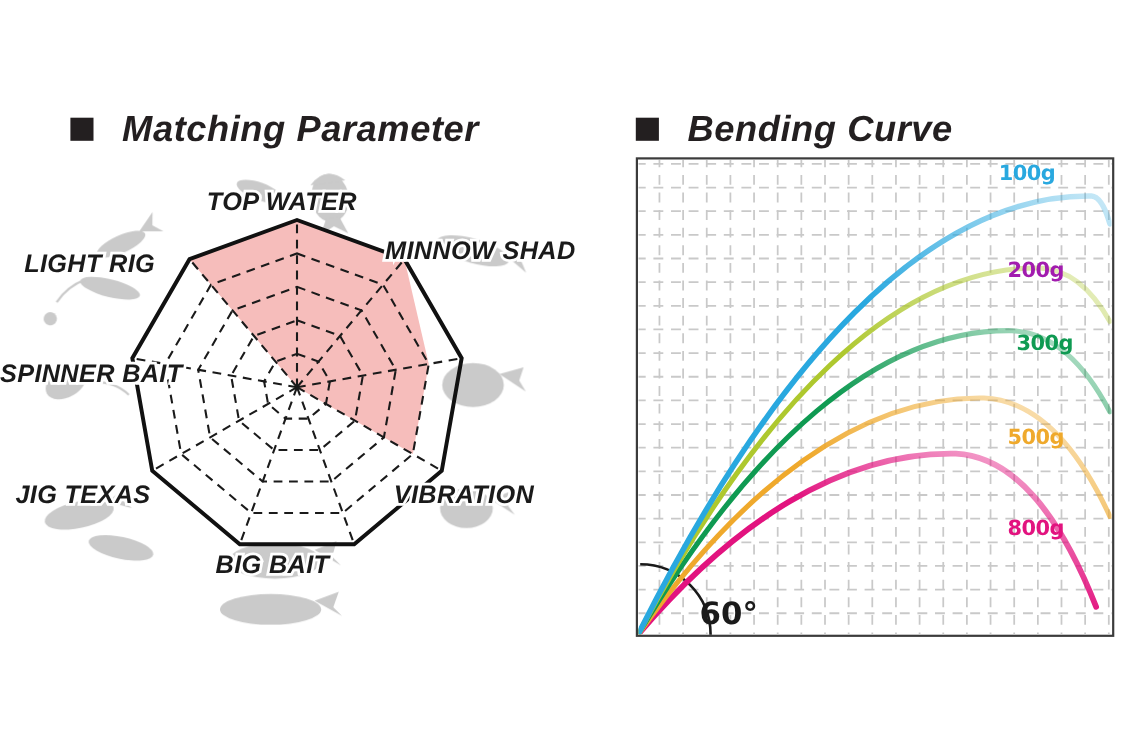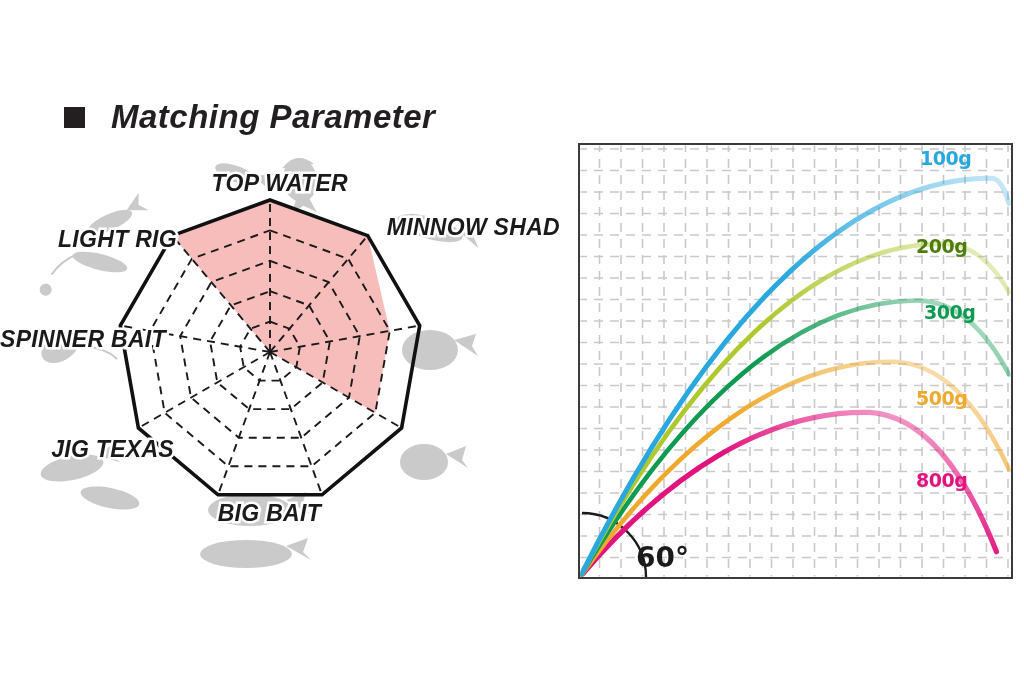--- a/index.html
+++ b/index.html
@@ -22,21 +22,21 @@
   #title-matching{left:64px;top:98px;font-size:33px;}
   #title-bending{left:578px;top:98px;font-size:33px;}
 
   
   #radar-wrap{position:absolute;left:0px;top:150px;width:560px;height:450px;}
   #radar-svg{position:absolute;left:0;top:0;}
 
   .radar-label{
     position:absolute;
     font-weight:bold;font-style:italic;font-size:23px;
-    color:#1a1a1a;white-space:nowrap;text-align:right;line-height:1.02;
+    color:#1a1a1a;white-space:nowrap;text-align:left;line-height:1.02;
     -webkit-text-stroke:5px #ffffff;
     paint-order:stroke fill;
     letter-spacing:.3px;
   }
   .radar-label span{position:relative;}
 
   
   #bend-wrap{position:absolute;left:578px;top:143px;width:435px;height:436px;}
   #bend-frame{
     position:absolute;left:0;top:0;width:100%;height:100%;
@@ -55,20 +55,24 @@
 </head>
 <body>
 
 <div class="stage">
 
   <div class="sec-title" id="title-matching">
     <span class="bullet"></span>
     <span>Matching Parameter</span>
   </div>
 
+  <div class="sec-title" id="title-bending">
+    <span class="bullet"></span>
+    <span>Bending Curve</span>
+  </div>
 
   <div id="radar-wrap">
     <svg id="radar-svg" width="560" height="450" viewBox="0 0 560 450">
       <defs>
         <g id="lure-a">
           <ellipse cx="0" cy="0" rx="26" ry="9" fill="#a6a6a6"></ellipse>
           <path d="M24 -2 l14 -9 l-3 11 l5 9 z" fill="#a6a6a6"></path>
         </g>
       </defs>
 
@@ -144,20 +148,21 @@
         </g>
 
       <polygon id="radar-outer" fill="none" stroke="#111111" stroke-width="3.6" stroke-linejoin="miter" points="270.0,50.0 367.7,85.6 419.7,175.6 401.6,278.0 322.0,344.8 218.0,344.8 138.4,278.0 120.3,175.6 172.3,85.6"></polygon>
     </svg>
 
     <div class="radar-label" style="left:188px;top:22px;width:160px;"><span>TOP WATER</span></div>
 
     <div class="radar-label" style="left:350px;top:66px;width:210px;"><span>MINNOW SHAD</span></div>
 
 
+    <div class="radar-label" style="left:358px;top:288px;width:155px;"><span>VIBRATION</span></div>
 
 
     <div class="radar-label" style="left:196px;top:352px;width:125px;"><span>BIG BAIT</span></div>
 
     <div class="radar-label" style="left:14px;top:288px;width:160px;"><span>JIG TEXAS</span></div>
 
     <div class="radar-label" style="left:0px;top:178px;width:130px;"><span>SPINNER BAIT</span></div>
 
     <div class="radar-label" style="left:22px;top:78px;width:155px;"><span>LIGHT RIG</span></div>
   </div>
@@ -248,20 +253,20 @@
             <path d="M 2 434 C 96.3 300.6, 203.3 216.8, 316.5 218.8 C 364.6 220.9, 401.2 261.8, 431.0 326.4" fill="none" stroke="url(#g500)" stroke-width="4.6" stroke-linecap="round"></path>
             <path d="M 2 434 C 104.0 262.6, 219.6 155.6, 342.0 157.6 C 379.4 159.1, 407.9 187.1, 431.0 231.4" fill="none" stroke="url(#g300)" stroke-width="4.6" stroke-linecap="round"></path>
             <path d="M 2 434 C 111.6 227.3, 235.9 98.6, 367.5 100.6 C 394.2 101.6, 414.5 120.0, 431.0 149.2" fill="none" stroke="url(#g200)" stroke-width="4.6" stroke-linecap="round"></path>
             <path d="M 2 434 C 125.7 186.8, 265.8 33.2, 414.3 35.2 C 421.3 35.7, 426.6 45.3, 431.0 60.5" fill="none" stroke="url(#g100)" stroke-width="5" stroke-linecap="round"></path>
           </g>
       </g>
     </svg>
 
     <div id="angle-label" style="left:58px;top:398px;">60°</div>
 
-    <div class="wlabel" style="left:330px;top:4px;color:#29a8df;margin-left:12px;">100g</div>
-    <div class="wlabel" style="left:338px;top:92px;color:#4d7c0f;">200g</div>
+    <div class="wlabel" style="left:330px;top:4px;color:#29a8df;">100g</div>
+    <div class="wlabel" style="left:338px;top:92px;color:#a21caf;">200g</div>
     <div class="wlabel" style="left:346px;top:158px;color:#0f9a52;">300g</div>
     <div class="wlabel" style="left:338px;top:244px;color:#efa92c;">500g</div>
     <div class="wlabel" style="left:338px;top:326px;color:#e2137f;">800g</div>
   </div>
 
 </div>
 
 </body></html>

